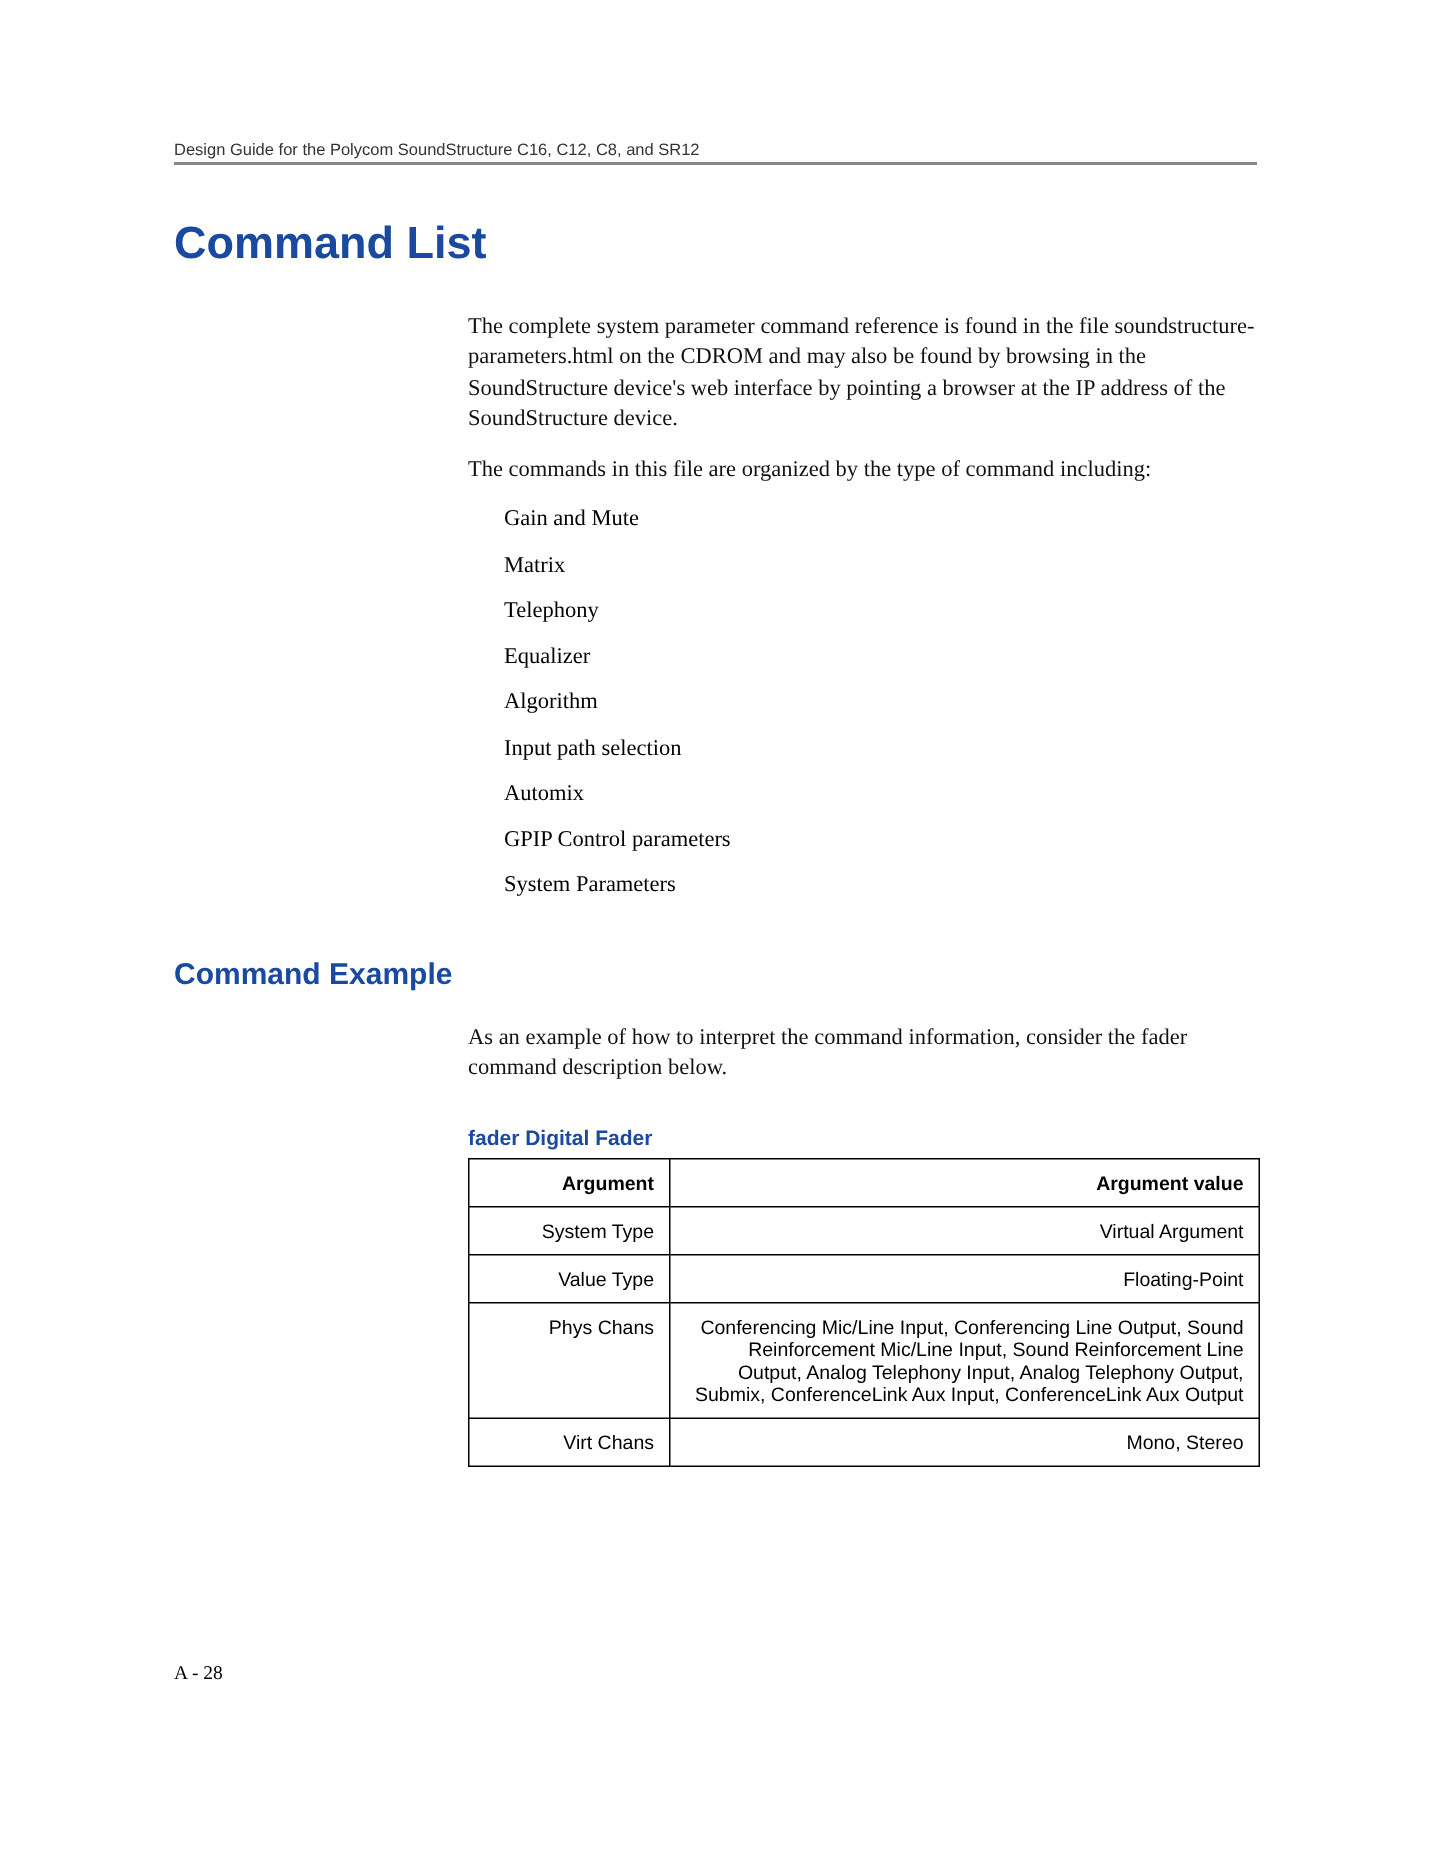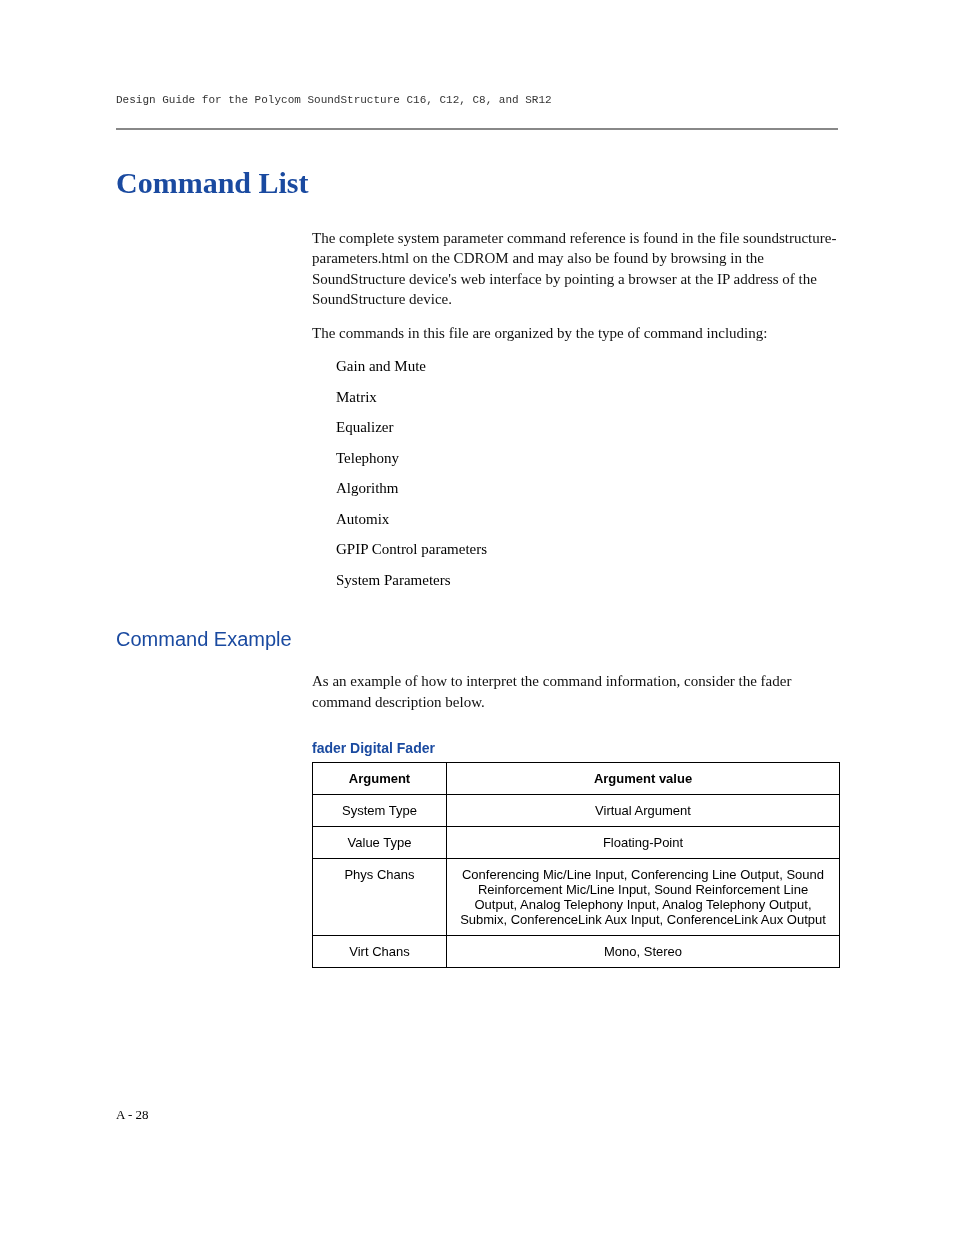--- a/index.html
+++ b/index.html
@@ -8,37 +8,37 @@
     height: 1235px;
     background: #fff;
     font-family: Georgia, 'Times New Roman', serif;
     color: #000;
     position: relative;
   }
   .page {
     padding: 94px 116px 0 116px;
   }
   .running-header {
-    font-family: Liberation Mono, monospace;
+    font-family: Liberation Sans, sans-serif;
     font-size: 11px;
     color: #333;
-    padding-bottom: 22px;
+    padding-bottom: 2px;
     border-bottom: 2px solid #888;
     margin-bottom: 36px;
   }
   .h1 {
-    font-family: Liberation Serif, serif;
+    font-family: Liberation Sans, sans-serif;
     font-weight: bold;
     color: #1a4aa0;
     font-size: 30px;
     margin-bottom: 28px;
   }
   .h2 {
     font-family: Arial, Helvetica, sans-serif;
-    font-weight: normal;
+    font-weight: bold;
     color: #1a4aa0;
     font-size: 20px;
     margin-top: 38px;
     margin-bottom: 20px;
   }
   .h3 {
     font-family: Arial, Helvetica, sans-serif;
     font-weight: bold;
     color: #1a4aa0;
     font-size: 14px;
@@ -66,21 +66,21 @@
   table.cmd {
     border-collapse: collapse;
     width: 528px;
     margin-left: 196px;
     font-family: Arial, Helvetica, sans-serif;
     font-size: 13px;
   }
   table.cmd th, table.cmd td {
     border: 1px solid #000;
     padding: 8px 10px;
-    text-align: center;
+    text-align: right;
     vertical-align: top;
   }
   table.cmd th {
     font-weight: bold;
     background: #fff;
   }
   table.cmd td.argcol {
     width: 134px;
   }
   .page-num {
@@ -100,23 +100,24 @@
 
   <div class="h1">Command List</div>
 
   <div class="body-block">
     <p class="para">The complete system parameter command reference is found in the file soundstructure-parameters.html on the CDROM and may also be found by browsing in the SoundStructure device's web interface by pointing a browser at the IP address of the SoundStructure device.</p>
     <p class="para">The commands in this file are organized by the type of command including:</p>
 
     <div class="list">
       <div class="list-item">Gain and Mute</div>
       <div class="list-item">Matrix</div>
+      <div class="list-item">Telephony</div>
       <div class="list-item">Equalizer</div>
-      <div class="list-item">Telephony</div>
       <div class="list-item">Algorithm</div>
+      <div class="list-item">Input path selection</div>
       <div class="list-item">Automix</div>
       <div class="list-item">GPIP Control parameters</div>
       <div class="list-item">System Parameters</div>
     </div>
   </div>
 
   <div class="h2">Command Example</div>
 
   <div class="body-block">
     <p class="para">As an example of how to interpret the command information, consider the fader command description below.</p>

